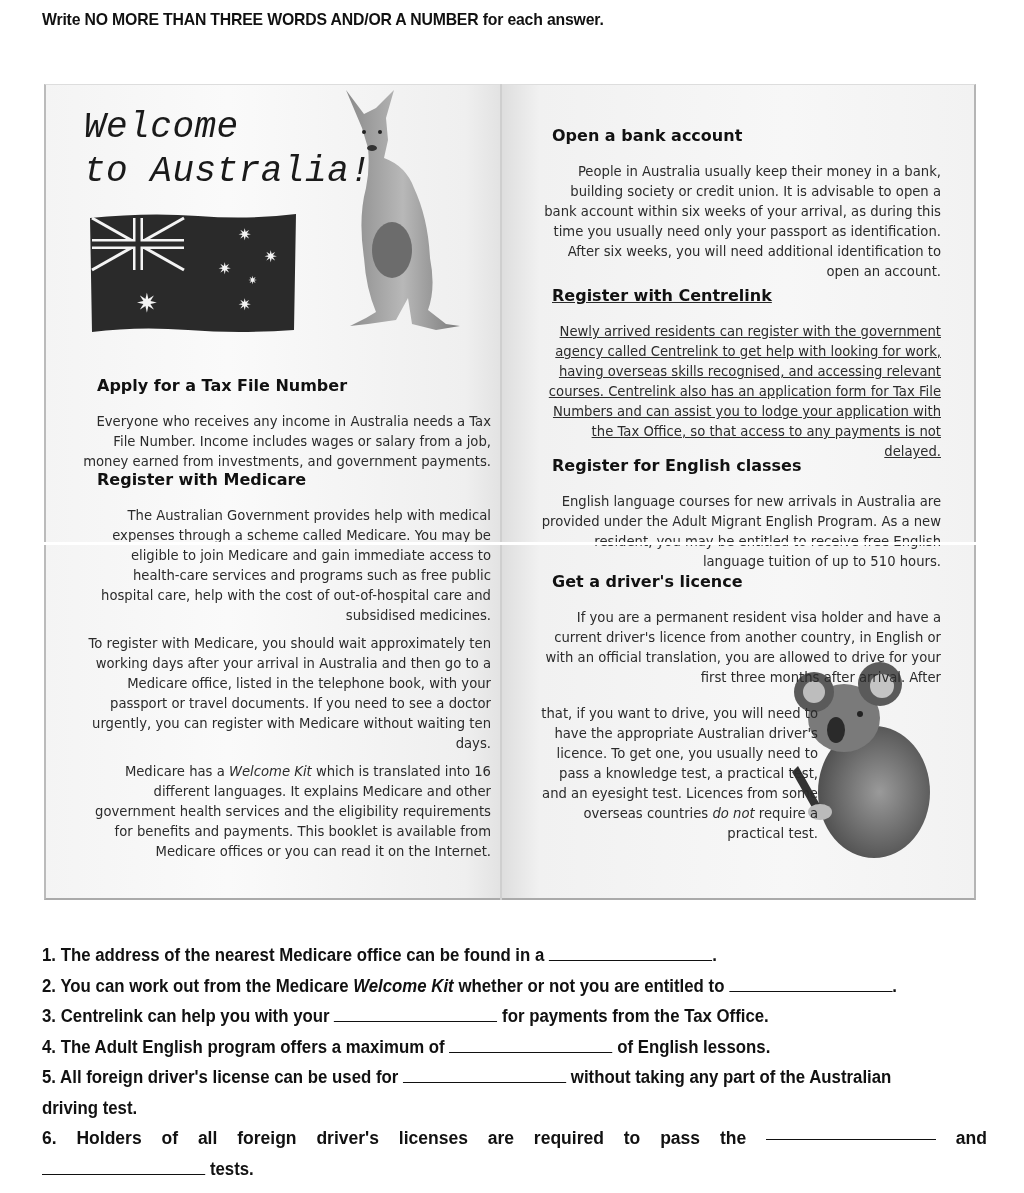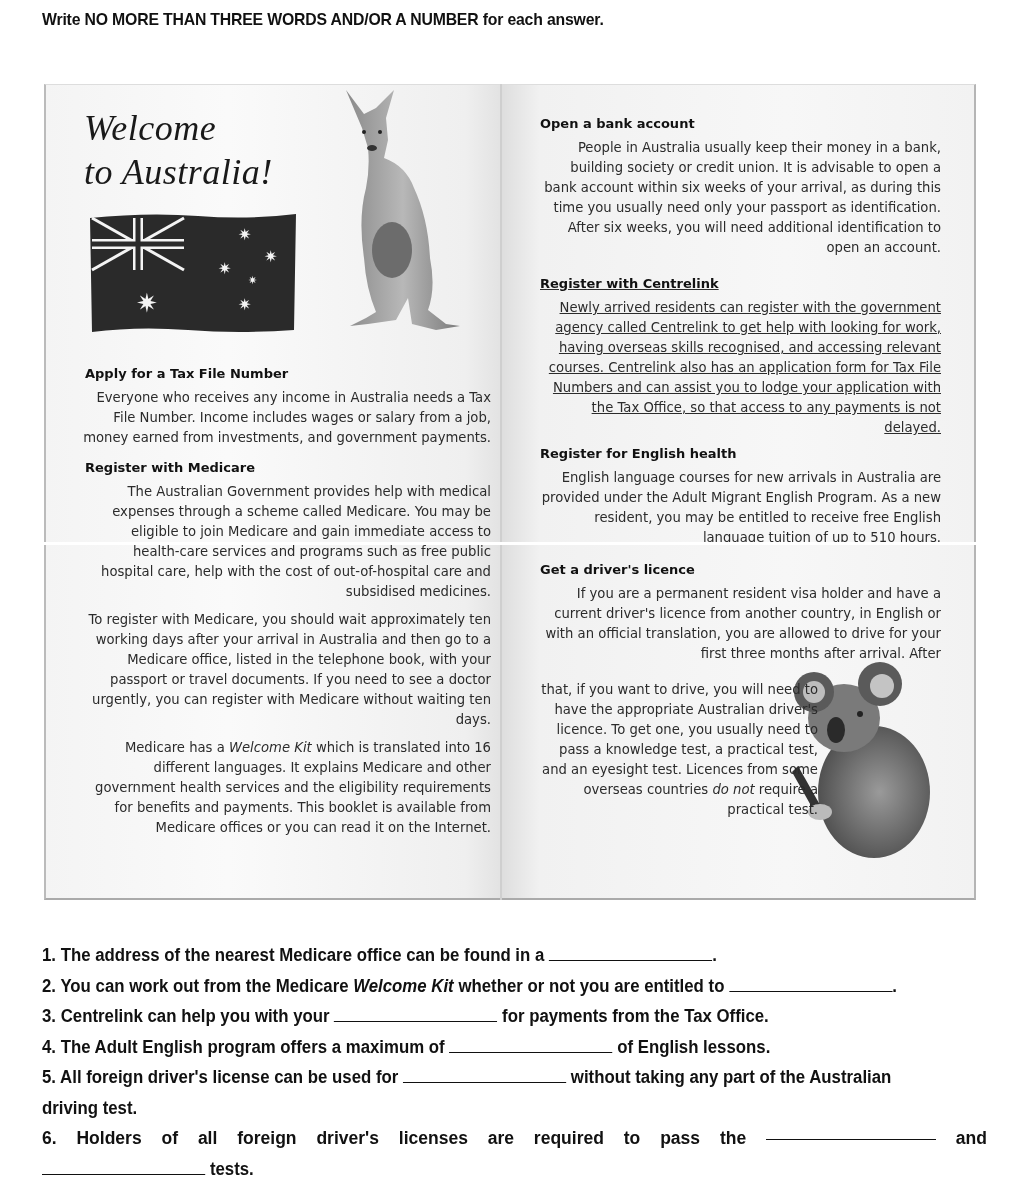--- a/index.html
+++ b/index.html
@@ -12,30 +12,30 @@
   .page { position: absolute; top: 0; height: 816px; box-sizing: border-box; }
   .page-left { left: 0; width: 458px;
     background: linear-gradient(to right, #f4f4f4 0%, #fafafa 40%, #efefef 92%, #e2e2e2 100%);
     border-left: 2px solid #bbb; border-bottom: 2px solid #aaa; border-top: 1px solid #ddd; }
   .page-right { left: 458px; width: 474px;
     background: linear-gradient(to right, #dedede 0%, #f1f1f1 8%, #f7f7f7 60%, #f2f2f2 100%);
     border-right: 2px solid #b5b5b5; border-bottom: 2px solid #aaa; border-top: 1px solid #ddd; }
   .fold-line { position: absolute; left: 456px; top: 0; width: 2px; height: 816px; background: #cfcfcf; }
   .scan-gap { position: absolute; left: 0; top: 458px; width: 932px; height: 3px; background: #ffffff; }
 
-  .welcome { position: absolute; left: 40px; top: 22px; font-family: Liberation Serif, serif;
+  .welcome { position: absolute; left: 40px; top: 22px; font-family: Liberation Mono, monospace;
              font-size: 36px; line-height: 44px; font-weight: normal; color: #1a1a1a;
              font-style: italic; letter-spacing: 0.5px; }
   .flag { position: absolute; left: 44px; top: 128px; }
   .kangaroo { position: absolute; left: 292px; top: 4px; }
   .koala { position: absolute; left: 740px; top: 578px; }
 
   .section { position: absolute; font-family: "DejaVu Sans", sans-serif; font-size: 13.2px;
              line-height: 20px; color: #2b2b2b; }
-  .section h3 { margin: 4px; font-size: 13px; font-weight: bold; color: #111; line-height: 20px; }
+  .section h3 { margin: 16px; font-size: 16px; font-weight: bold; color: #111; line-height: 20px; }
   .section p { margin: 0; text-align: right; }
   .section p + p { margin-top: 8px; }
   .section em { font-style: italic; }
 
   .questions { position: absolute; left: 42px; top: 940px; width: 945px;
                font-size: 17.5px; line-height: 30.5px; color: #111; font-weight: bold; }
   .q { transform: scaleX(0.96); transform-origin: left; white-space: nowrap; }
   .q.justify { display: flex; justify-content: space-between; white-space: nowrap; transform: none; }
   .blank { display: inline-block; width: 170px; border-bottom: 1px solid #111; height: 16px; vertical-align: baseline; }
   .q em { font-style: italic; }
@@ -127,21 +127,21 @@
     <h3>Open a bank account</h3>
     <p>People in Australia usually keep their money in a bank, building society or credit union. It is advisable to open a bank account within six weeks of your arrival, as during this time you usually need only your passport as identification. After six weeks, you will need additional identification to open an account.</p>
   </div>
 
   <div class="section" style="left:492px; top:186px; width:405px;text-decoration:underline;">
     <h3>Register with Centrelink</h3>
     <p>Newly arrived residents can register with the government agency called Centrelink to get help with looking for work, having overseas skills recognised, and accessing relevant courses. Centrelink also has an application form for Tax File Numbers and can assist you to lodge your application with the Tax Office, so that access to any payments is not delayed.</p>
   </div>
 
   <div class="section" style="left:492px; top:356px; width:405px;">
-    <h3>Register for English health</h3>
+    <h3>Register for English classes</h3>
     <p>English language courses for new arrivals in Australia are provided under the Adult Migrant English Program. As a new resident, you may be entitled to receive free English language tuition of up to 510 hours.</p>
   </div>
 
   <div class="section" style="left:492px; top:472px; width:405px;">
     <h3>Get a driver's licence</h3>
     <p>If you are a permanent resident visa holder and have a current driver's licence from another country, in English or with an official translation, you are allowed to drive for your first three months after arrival. After</p>
     <p style="margin-top:16px; width:282px;"><span>that, if you want to drive, you will need to have the appropriate Australian driver's licence. To get one, you usually need to pass a knowledge test, a practical test, and an eyesight test. Licences from some overseas countries </span><em>do not</em><span> require a practical test.</span></p>
   </div>
 
   <div class="scan-gap"></div>

